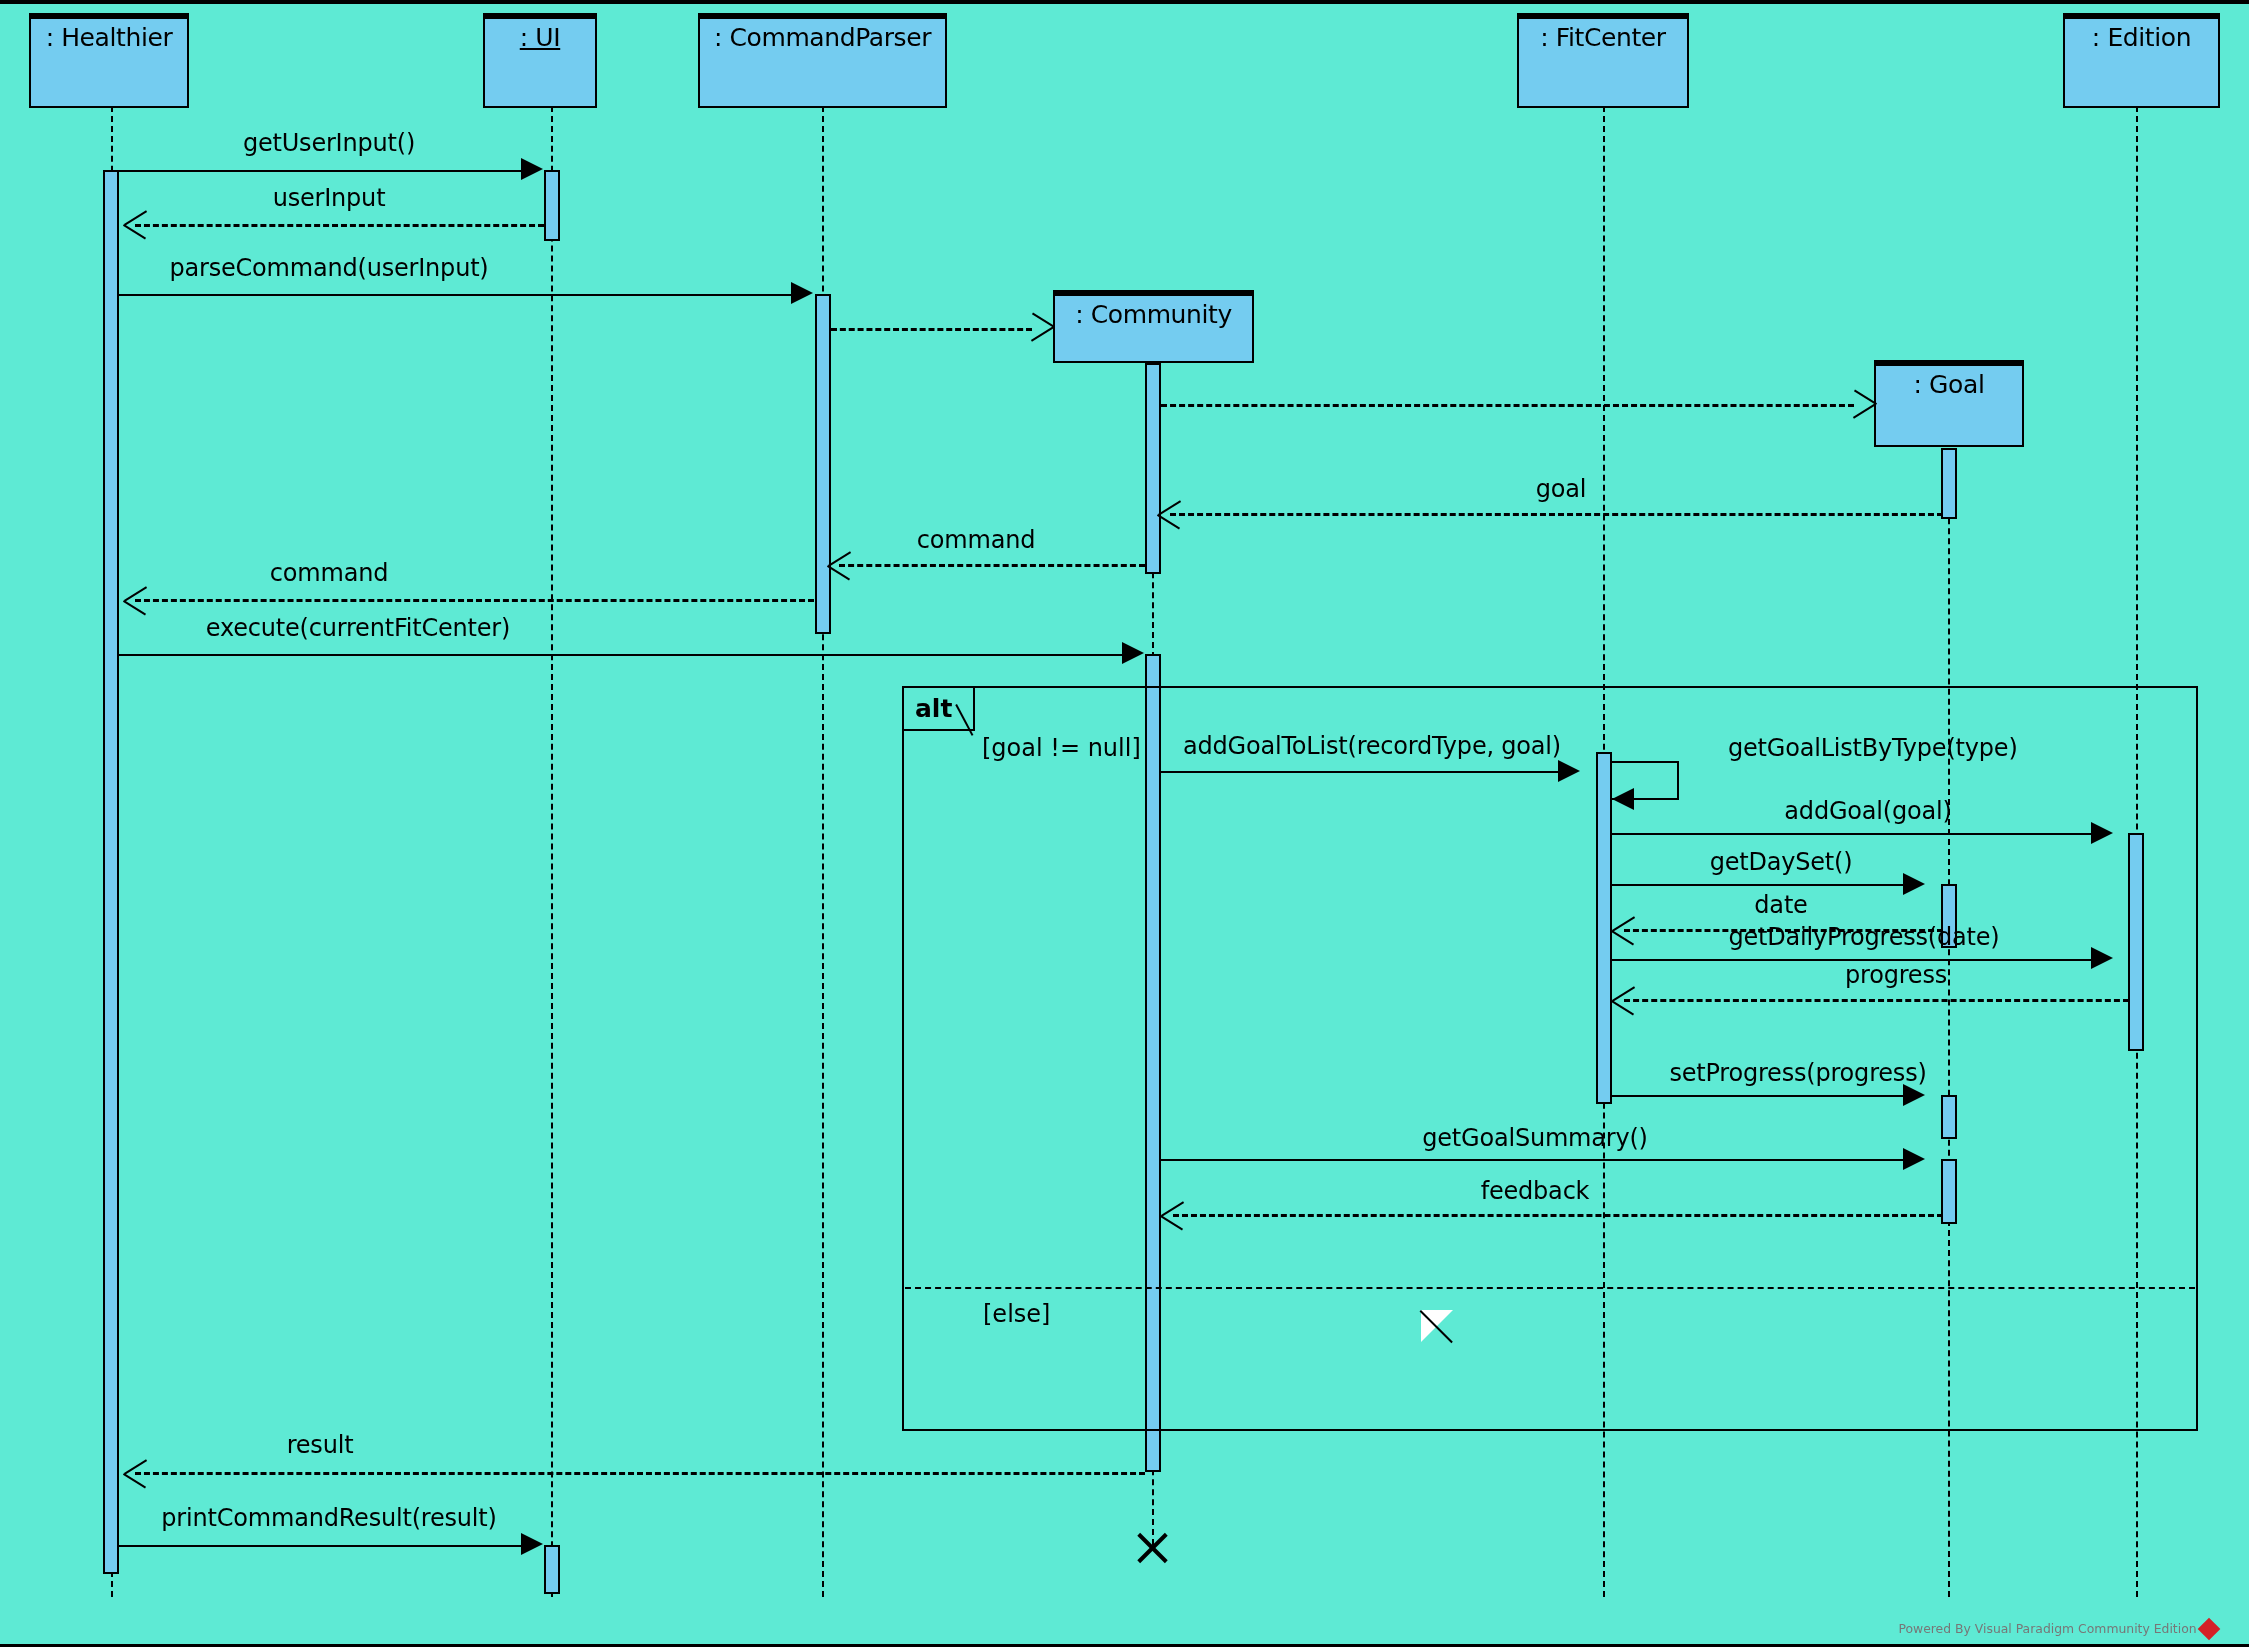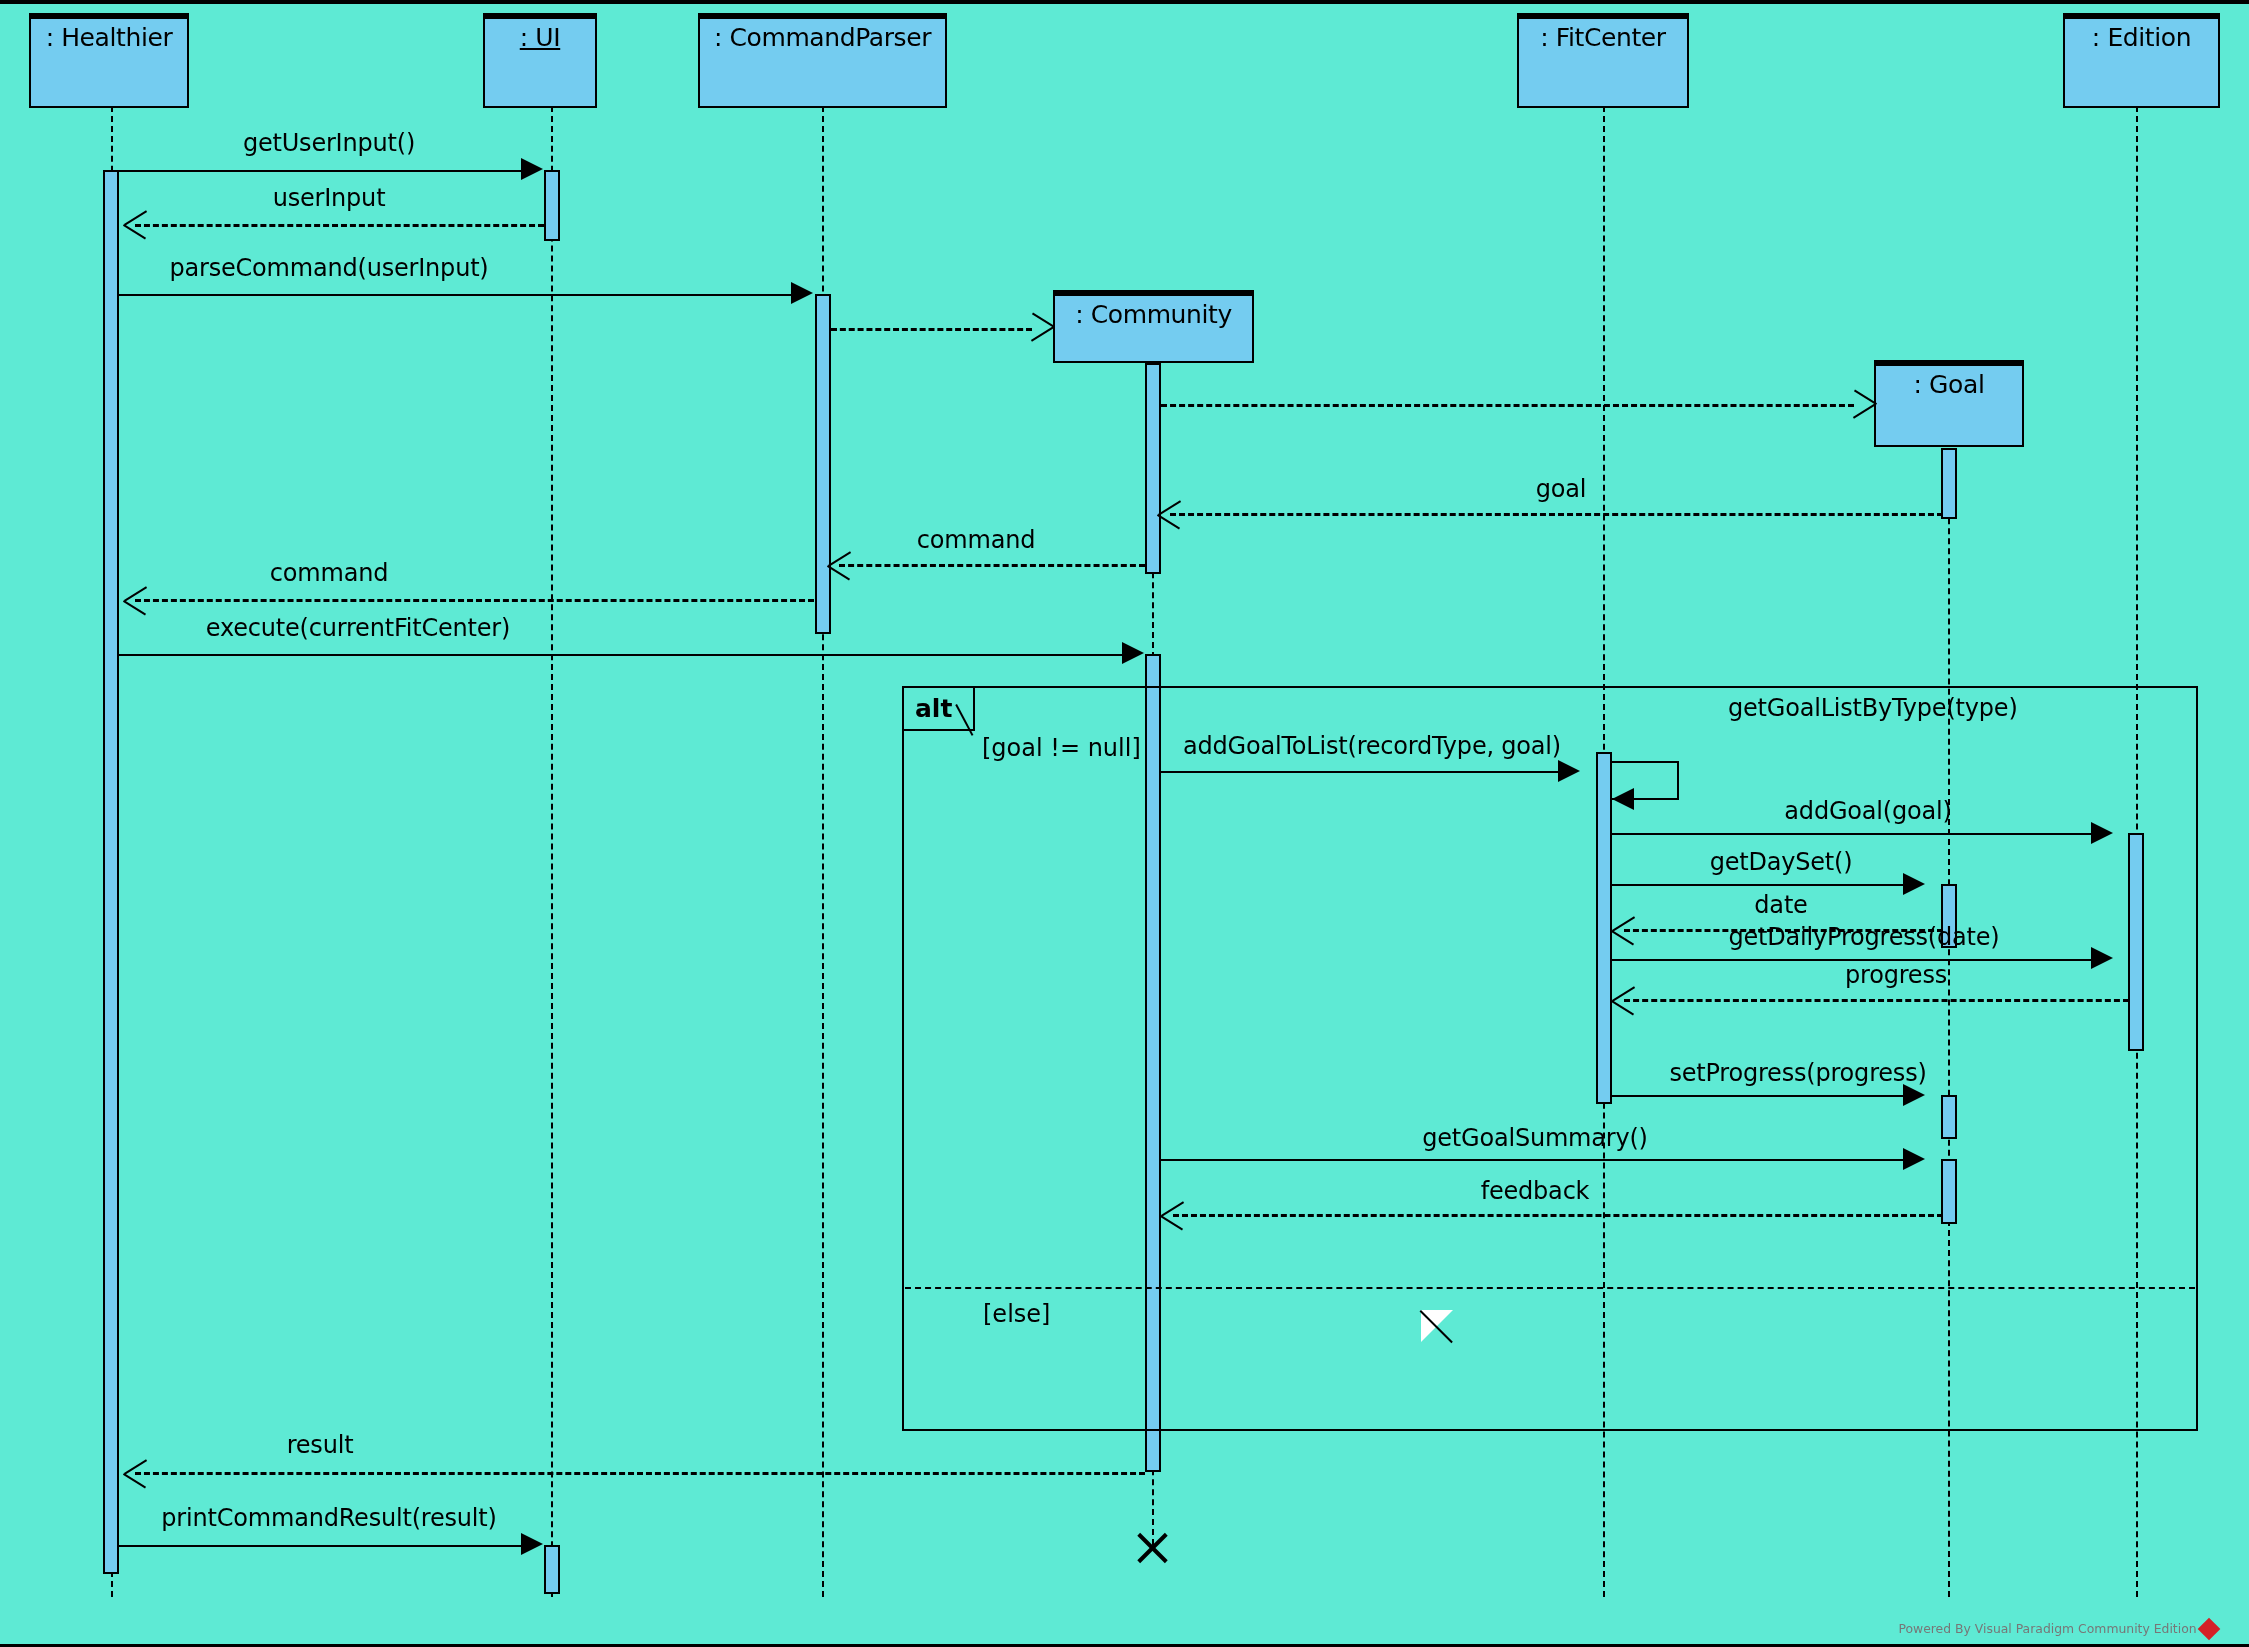--- a/index.html
+++ b/index.html
@@ -275,21 +275,21 @@
 
   <div class="guard" style="left:982px; top:730px;">[goal != null]</div>
 
   <div class="frame-divider" style="left:905px; top:1283px; width:1290px;"></div>
   <div class="guard" style="left:983px; top:1296px;">[else]</div>
 
   <div class="msglabel center" style="left:1372px; top:728px;">addGoalToList(recordType, goal)</div>
   <div class="msgline" style="left:1161px; top:767px; width:403px;"></div>
   <div class="arrowhead-r" style="left:1558px; top:756px;"></div>
 
-  <div class="msglabel" style="left:1728px; top:690px;text-align:right;">getGoalListByType(type)</div>
+  <div class="msglabel" style="left:1728px; top:730px;text-align:right;">getGoalListByType(type)</div>
   <div class="selfmsg" style="left:1612px; top:757px; width:67px; height:39px;"></div>
   <div class="arrowhead-l" style="left:1612px; top:784px;"></div>
 
   <div class="msglabel center" style="left:1868px; top:793px;">addGoal(goal)</div>
   <div class="msgline" style="left:1612px; top:829px; width:484px;"></div>
   <div class="arrowhead-r" style="left:2091px; top:818px;"></div>
 
   <div class="msglabel center" style="left:1781px; top:844px;">getDaySet()</div>
   <div class="msgline" style="left:1612px; top:880px; width:297px;"></div>
   <div class="arrowhead-r" style="left:1903px; top:869px;"></div>

